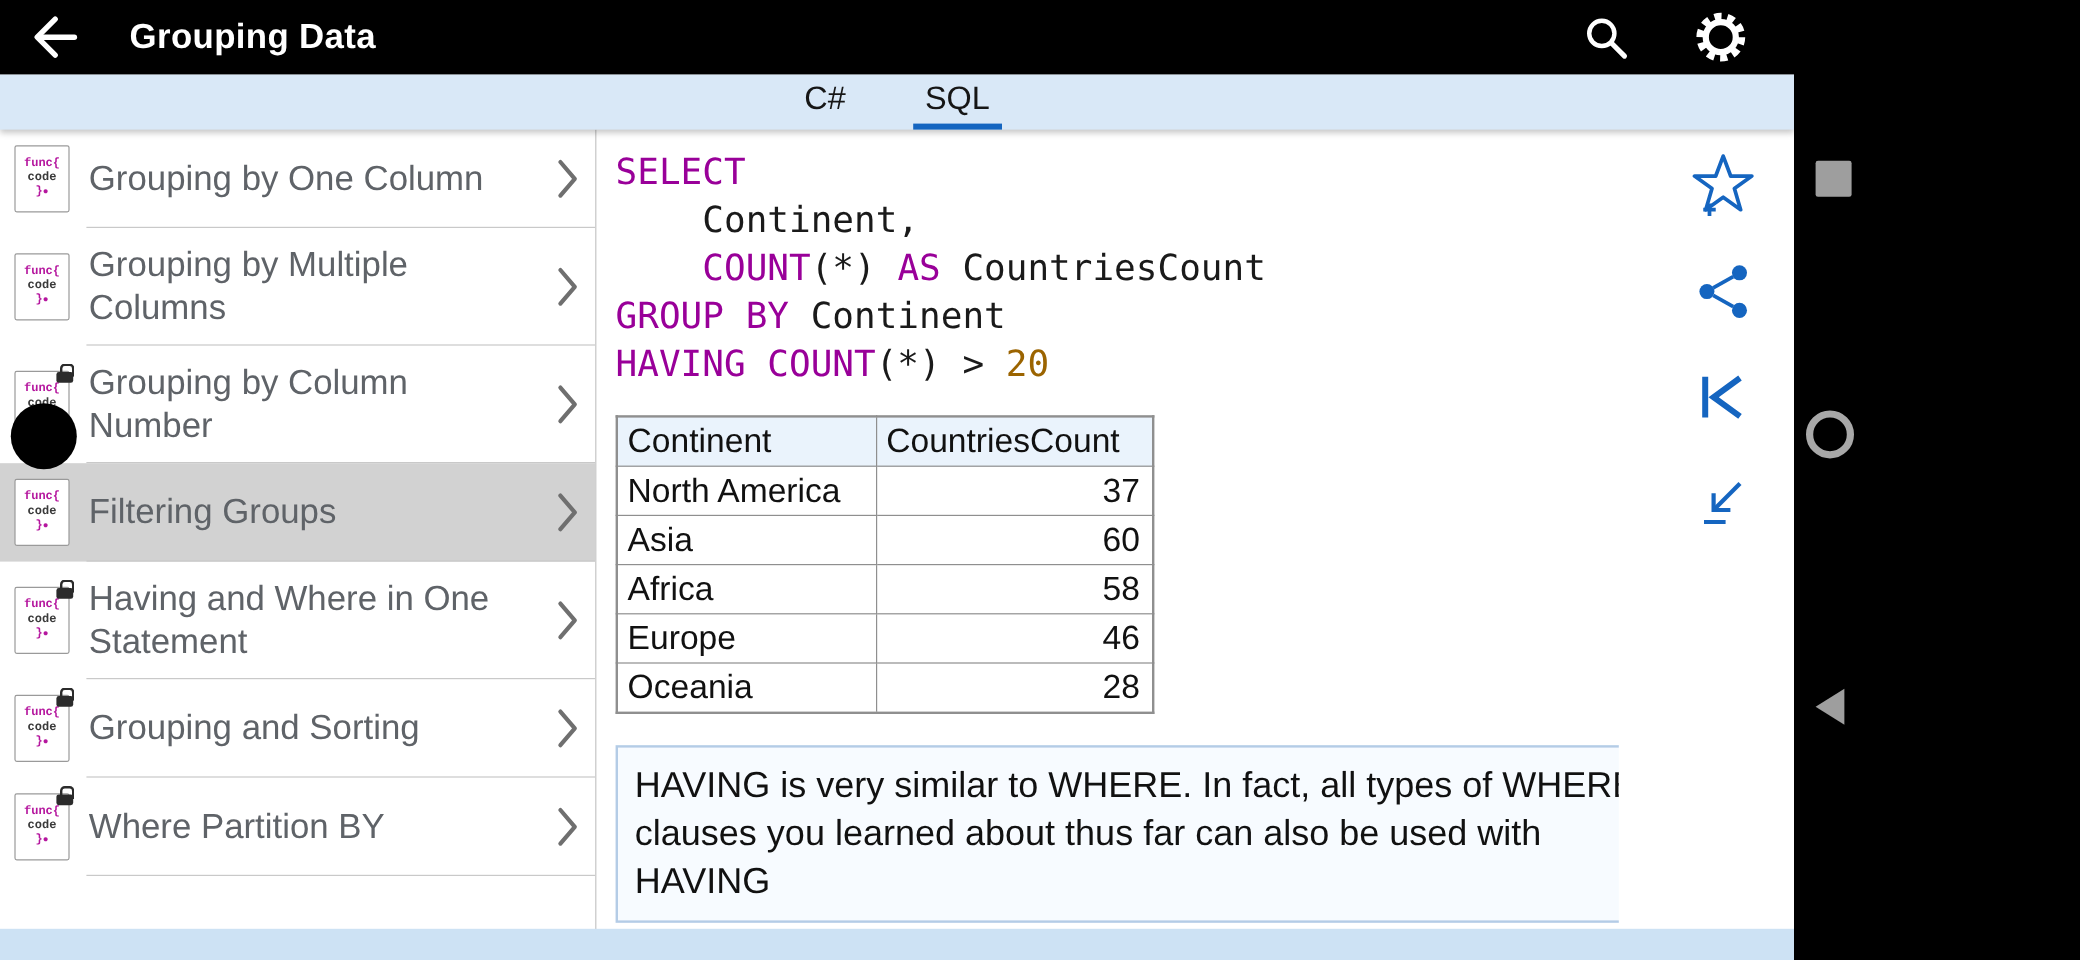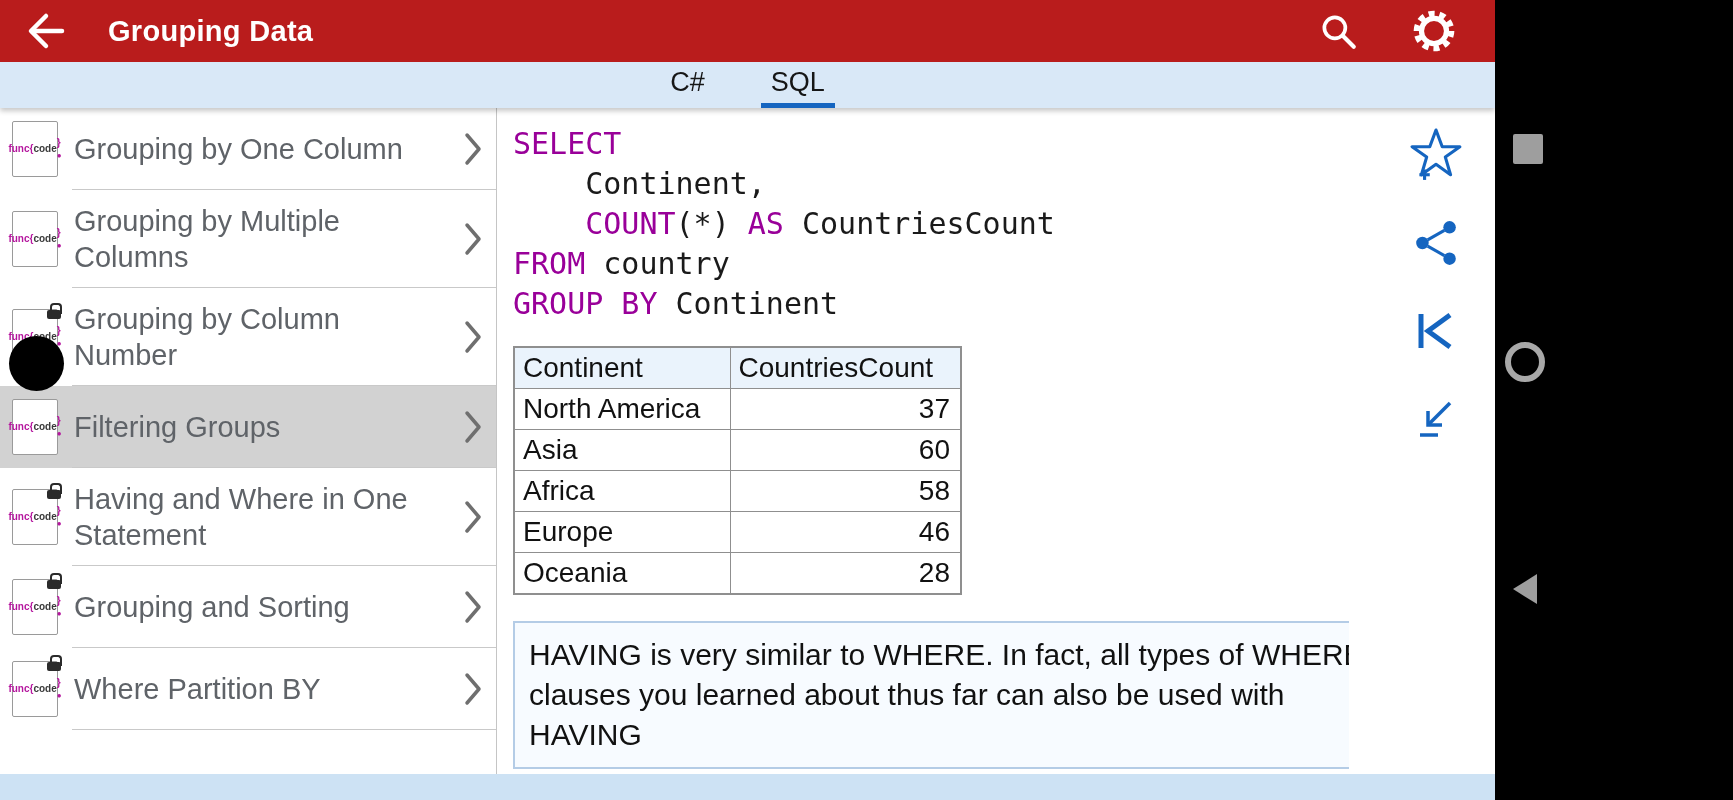--- a/index.html
+++ b/index.html
@@ -1,21 +1,21 @@
 <!DOCTYPE html>
 <html><head>
 <meta charset="utf-8">
 <style>
   * { margin:0; padding:0; box-sizing:border-box; }
   html,body { width:1733px; height:800px; }
   body { font-family:"Liberation Sans", sans-serif; background:#fff; overflow:hidden; position:relative; }
   .screen { position:absolute; inset:0; background:#fff; }
 
   
-  .app-bar { position:absolute; left:0; top:0; width:1495px; height:62px; background:#b91c1c;
+  .app-bar { position:absolute; left:0; top:0; width:1495px; height:62px; background:#000000;
              display:flex; align-items:center; z-index:20; }
   .icon-btn { background:none; border:none; cursor:pointer; display:flex; align-items:center; justify-content:center; padding:0; }
   .back-btn { margin-left:20px; width:52px; height:52px; }
   .app-title { color:#fff; font-size:29px; font-weight:bold; margin-left:36px; letter-spacing:.3px; }
   .app-bar-spacer { flex:1; }
   .search-btn { width:46px; height:46px; margin-right:48px; }
   .gear-btn { width:50px; height:50px; margin-right:36px; }
 
   
   .tab-strip { position:absolute; left:0; top:62px; width:1495px; height:46px; background:#d9e8f7;
@@ -26,22 +26,22 @@
   .tab.active { border-bottom-color:#1565c0; }
 
   
   .sidebar { position:absolute; left:0; top:108px; width:497px; bottom:0; background:#fff;
              border-right:1px solid #c5c5c5; overflow:hidden; }
   .lesson { position:relative; display:flex; align-items:center; gap:16px; padding:13px 14px 13px 12px; min-height:72px; cursor:pointer; }
   .lesson::after { content:""; position:absolute; left:72px; right:0; bottom:0; height:1px; background:#c9c9c9; }
   .lesson.selected { background:#d2d2d2; }
   .lesson-label { flex:1; color:#5f6368; font-size:29px; line-height:36px; }
   .doc-icon { position:relative; width:46px; height:56px; flex:none; background:#fff; border:1px solid #9a9a9a;
-              border-radius:2px; display:flex; flex-direction:row; align-items:center; justify-content:center;
-              font-family:Liberation Sans, sans-serif; }
+              border-radius:2px; display:flex; flex-direction:column; align-items:center; justify-content:center;
+              font-family:Liberation Mono, monospace; }
   .doc-icon i { font-style:normal; font-size:10px; line-height:12px; font-weight:bold; }
   .doc-icon .l1, .doc-icon .l3 { color:#b5169e; }
   .doc-icon .l2 { color:#3a3a3a; }
   .doc-icon .l3 b { color:#b5169e; font-size:8px; }
   .lock { position:absolute; top:-7px; right:-4px; width:14px; height:16px; }
   .lock::before { content:""; position:absolute; top:0; left:3px; width:8px; height:9px;
                   border:2px solid #2b2b2b; border-bottom:none; border-radius:4px 4px 0 0; }
   .lock::after { content:""; position:absolute; top:7px; left:0; width:14px; height:9px; background:#2b2b2b; border-radius:2px; }
 
   
@@ -200,22 +200,22 @@
           <polyline points="3,3 15,17 3,31" fill="none" stroke="#6f6f6f" stroke-width="3.5" stroke-linecap="round" stroke-linejoin="round"></polyline>
         </svg>
       </div>
     </aside>
 
   <main class="content">
     <div class="code">
         <div class="code-line"><span class="tok-kw">SELECT</span></div>
         <div class="code-line"><span class="tok-plain">    Continent,</span></div>
         <div class="code-line"><span class="tok-plain">    </span><span class="tok-kw">COUNT</span><span class="tok-plain">(*) </span><span class="tok-kw">AS</span><span class="tok-plain"> CountriesCount</span></div>
-        <div class="code-line"><span class="tok-kw">FROM</span><span class="tok-plain"> country</span></div>
         <div class="code-line"><span class="tok-kw">GROUP BY</span><span class="tok-plain"> Continent</span></div>
+        <div class="code-line"><span class="tok-kw">HAVING</span><span class="tok-plain"> </span><span class="tok-kw">COUNT</span><span class="tok-plain">(*) &gt; </span><span class="tok-num">20</span></div>
       </div>
     <table class="result">
       <thead>
           <tr>
             <th class="col-name">Continent</th>
             <th class="col-num">CountriesCount</th>
           </tr>
         </thead>
       <tbody>
           <tr>

